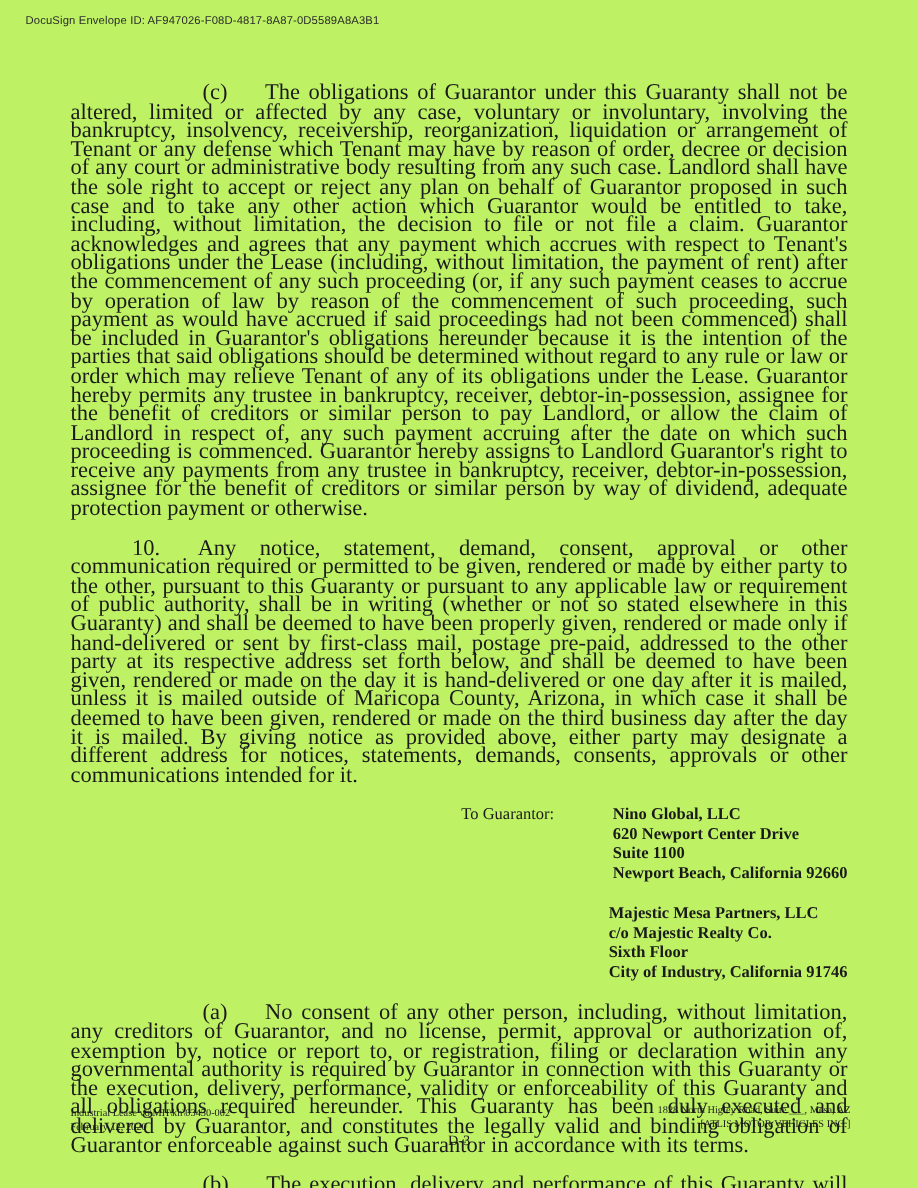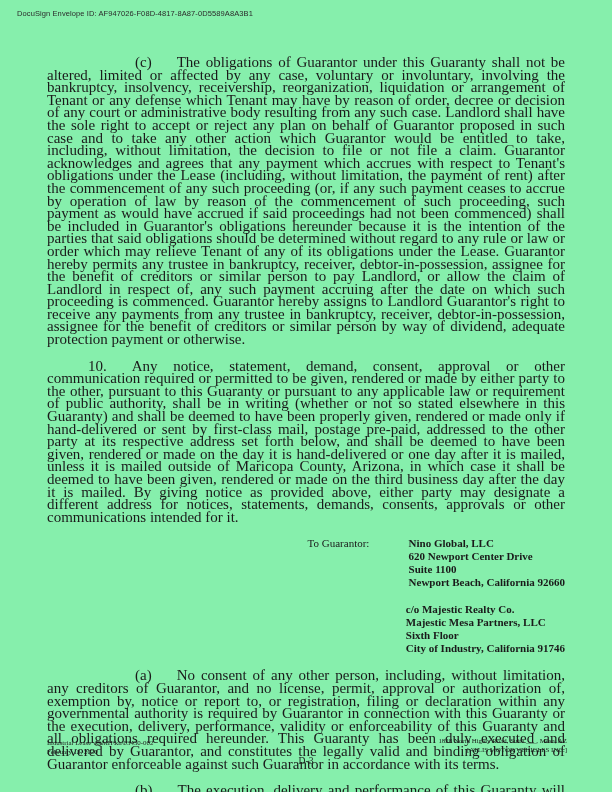--- a/index.html
+++ b/index.html
@@ -1,18 +1,18 @@
 <!DOCTYPE html>
 <html><head>
 <meta charset="utf-8">
 <style>
   html,body { margin:0; padding:0; background:#e8e8e8; }
   .page {
     position:relative; width:612px; height:792px; margin:0 auto;
-    background:#86efac; overflow:hidden;
+    background:#bef264; overflow:hidden;
     font-family:"Liberation Serif", serif; color:#1a1a1a;
   }
   .ds-header {
     position:absolute; left:17px; top:9px;
     font-family:"Liberation Sans", sans-serif;
     font-size:7.5px; letter-spacing:0.1px; color:#2b2b2b;
   }
   .content { position:absolute; left:47px; top:56px; width:518px; }
   .para {
     margin:0 0 14px 0; font-size:15px; line-height:12.6px;
@@ -59,22 +59,22 @@
       <div class="addr-lines">
         <div>Nino Global, LLC</div>
         <div>620 Newport Center Drive</div>
         <div>Suite 1100</div>
         <div>Newport Beach, California 92660</div>
       </div>
     </div>
 
     <div class="addr-block">
       <div class="addr-lines">
+        <div>Majestic Mesa Partners, LLC</div>
         <div>c/o Majestic Realty Co.</div>
-        <div>Majestic Mesa Partners, LLC</div>
         <div>Sixth Floor</div>
         <div>City of Industry, California 91746</div>
       </div>
     </div>
 
 
     <p class="para indent-sub">
       <span>(a)</span><span class="tab"></span><span>No consent of any other person, including, without limitation, any creditors of Guarantor, and no license, permit, approval or authorization of, exemption by, notice or report to, or registration, filing or declaration within any governmental authority is required by Guarantor in connection with this Guaranty or the execution, delivery, performance, validity or enforceability of this Guaranty and all obligations required hereunder.  This Guaranty has been duly executed and delivered by Guarantor, and constitutes the legally valid and binding obligation of Guarantor enforceable against such Guarantor in accordance with its terms.</span>
     </p>
 

